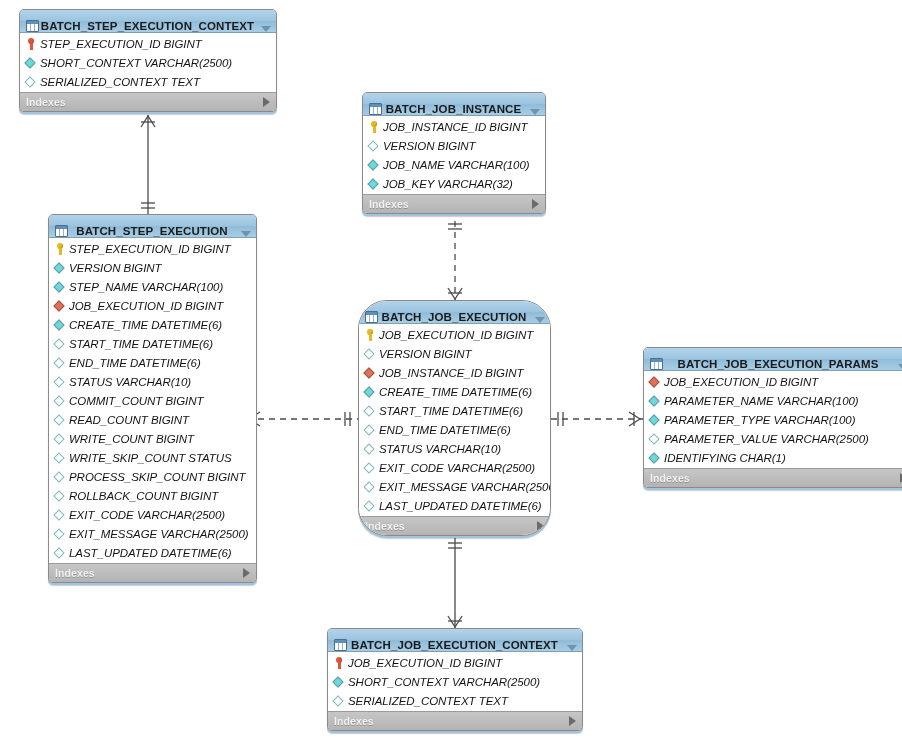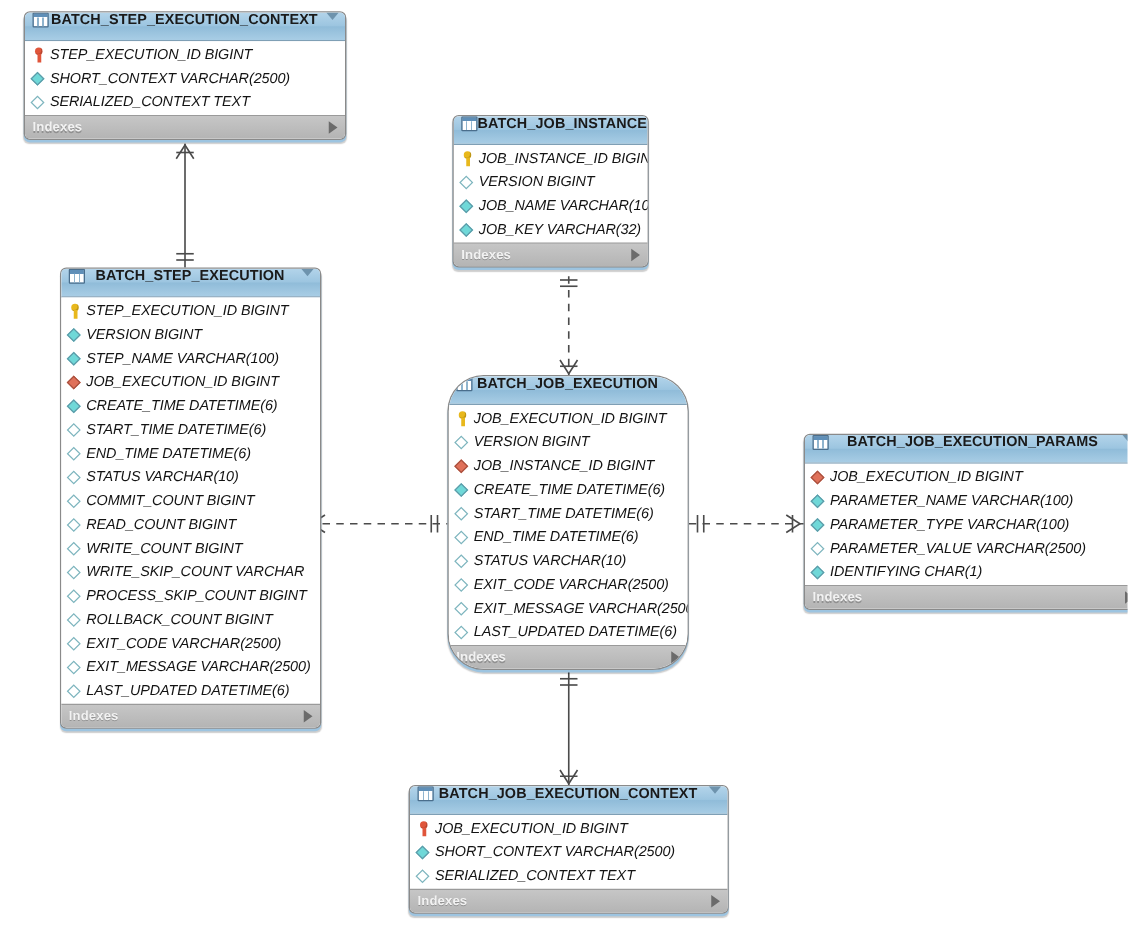--- a/index.html
+++ b/index.html
@@ -39,21 +39,21 @@
     border-radius: 5px;
     background: #ffffff;
     box-shadow: 0 2px 0 0 #9dc4e0, 0 3px 1px 0 rgba(0,0,0,0.20);
     overflow: hidden;
   }
 
   .ent-header {
     height: 23px;
     box-sizing: border-box;
     display: flex;
-    align-items: flex-start;
+    align-items: flex-end;
     padding: 0 5px 0 6px;
     background: linear-gradient(to bottom, #b3d4ea 0%, #9cc5e0 48%, #90bcd9 52%, #a8cde5 100%);
     border-bottom: 1px solid #7f9fb5;
   }
   .ent-header .htitle {
     flex: 1;
     font-size: 11.5px;
     font-weight: bold;
     color: #1a1a1a;
     letter-spacing: 0.1px;
@@ -263,21 +263,21 @@
           <div class="col-row">
             <span class="ico dia nullable"></span>
             <span class="col-label">SERIALIZED_CONTEXT TEXT</span>
           </div>
         </div>
         <div class="ent-footer">
           <span class="flabel">Indexes</span>
           <span class="caret-right"></span>
         </div>
       </div>
-      <div class="entity" style="left: 362px; top: 92px; width: 157px;">
+      <div class="entity" style="left: 362px; top: 92px; width: 184px;">
         <div class="ent-header">
           <span class="tbl-icon"></span>
           <span class="htitle">BATCH_JOB_INSTANCE</span>
           <span class="caret-down"></span>
         </div>
         <div class="ent-cols">
           <div class="col-row">
             <span class="ico key"></span>
             <span class="col-label">JOB_INSTANCE_ID BIGINT</span>
           </div>
@@ -345,21 +345,21 @@
           <div class="col-row">
             <span class="ico dia nullable"></span>
             <span class="col-label">READ_COUNT BIGINT</span>
           </div>
           <div class="col-row">
             <span class="ico dia nullable"></span>
             <span class="col-label">WRITE_COUNT BIGINT</span>
           </div>
           <div class="col-row">
             <span class="ico dia nullable"></span>
-            <span class="col-label">WRITE_SKIP_COUNT VARCHAR</span>
+            <span class="col-label">WRITE_SKIP_COUNT STATUS</span>
           </div>
           <div class="col-row">
             <span class="ico dia nullable"></span>
             <span class="col-label">PROCESS_SKIP_COUNT BIGINT</span>
           </div>
           <div class="col-row">
             <span class="ico dia nullable"></span>
             <span class="col-label">ROLLBACK_COUNT BIGINT</span>
           </div>
           <div class="col-row">

